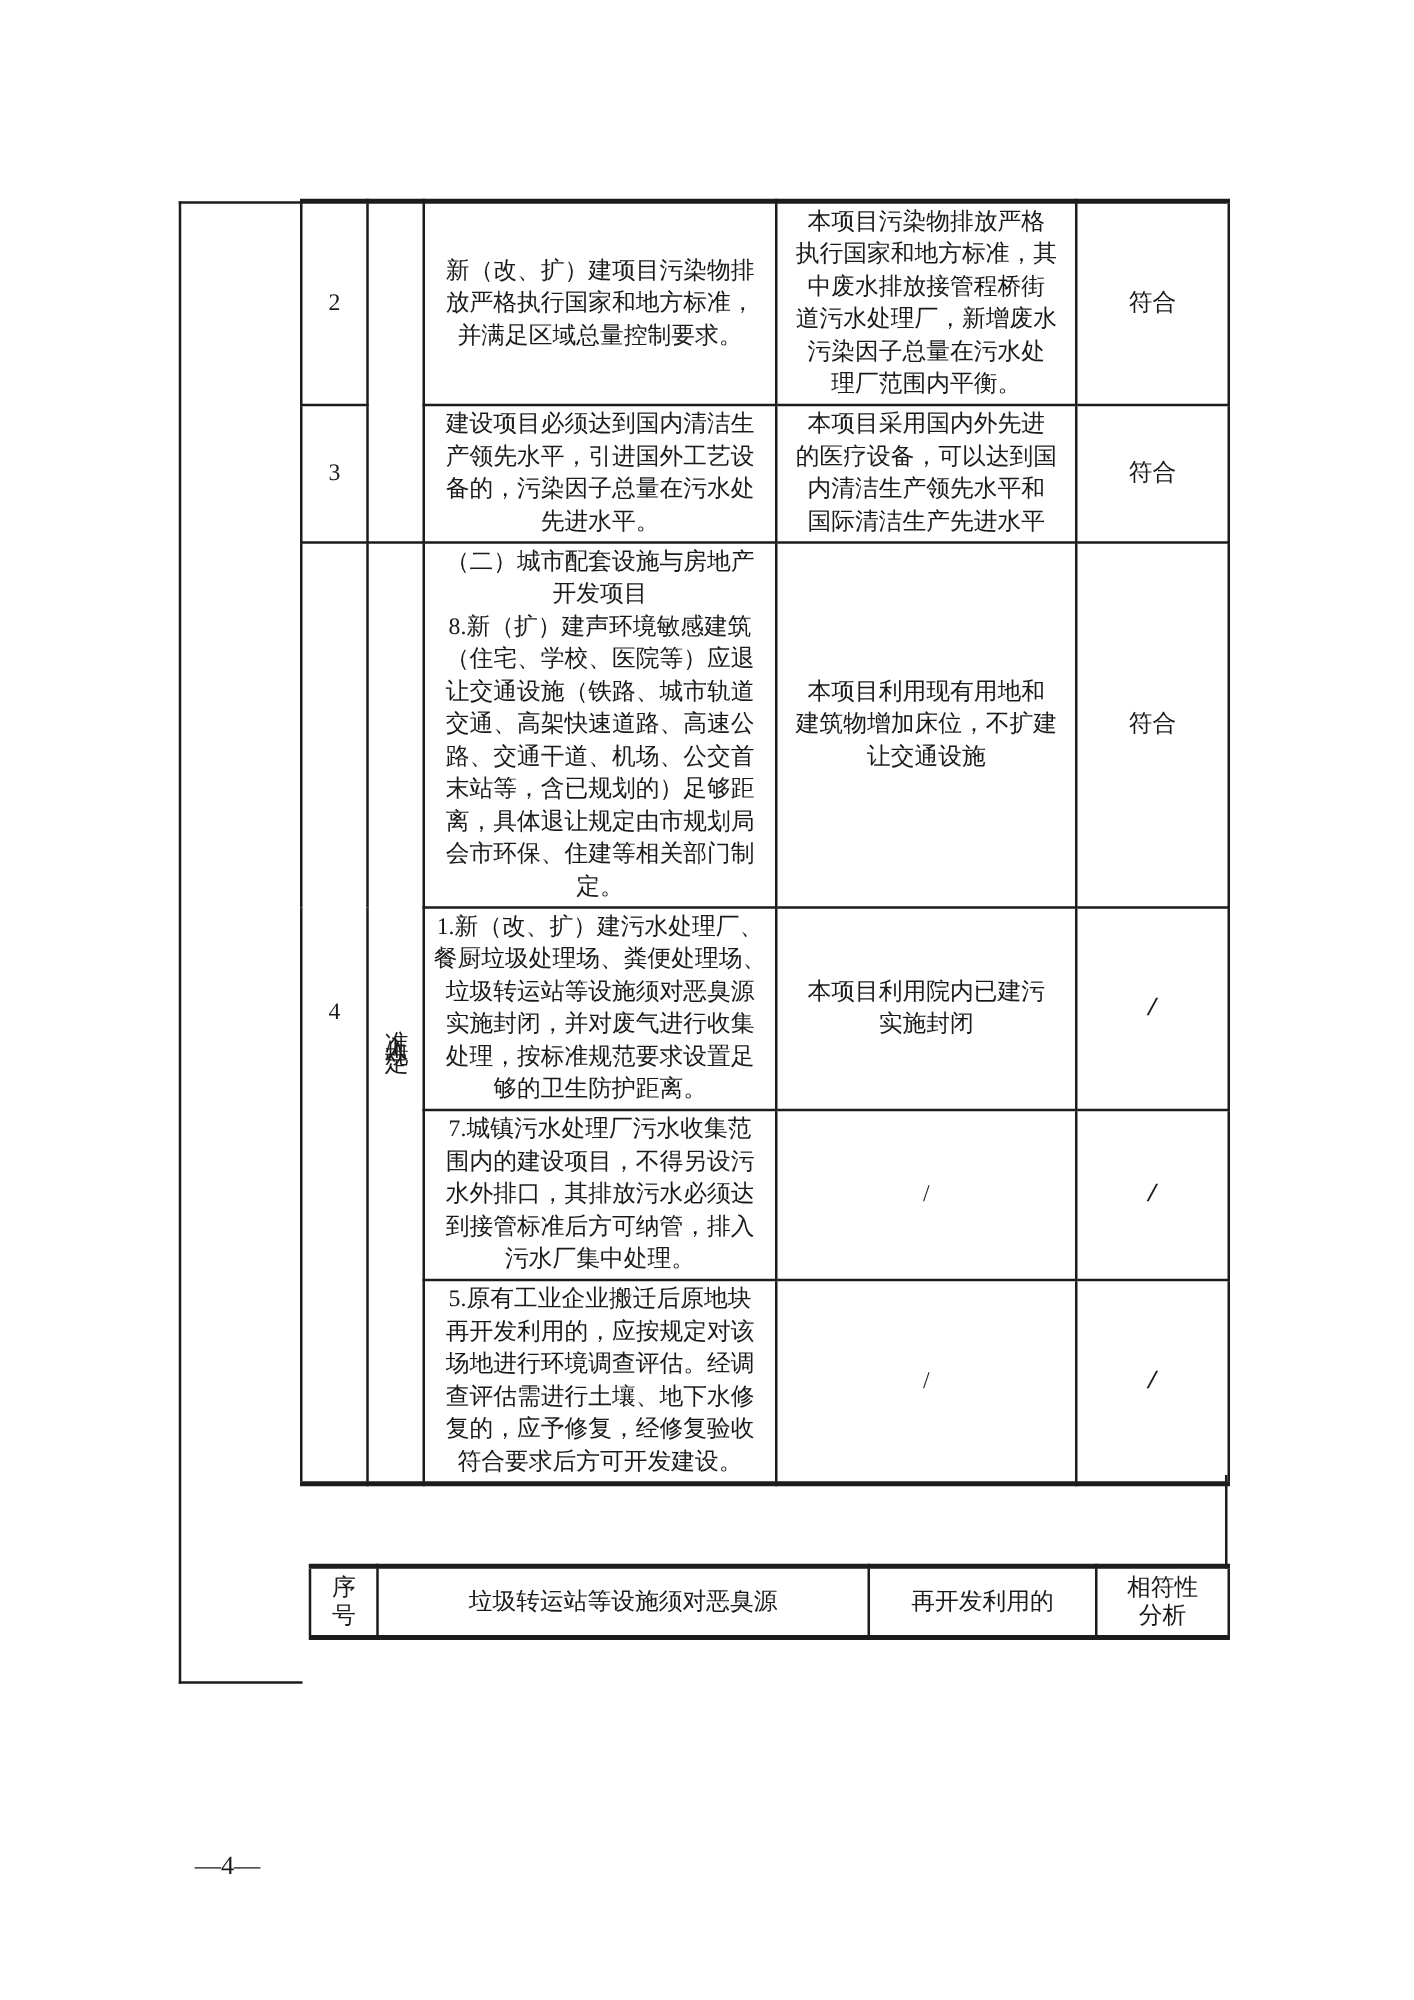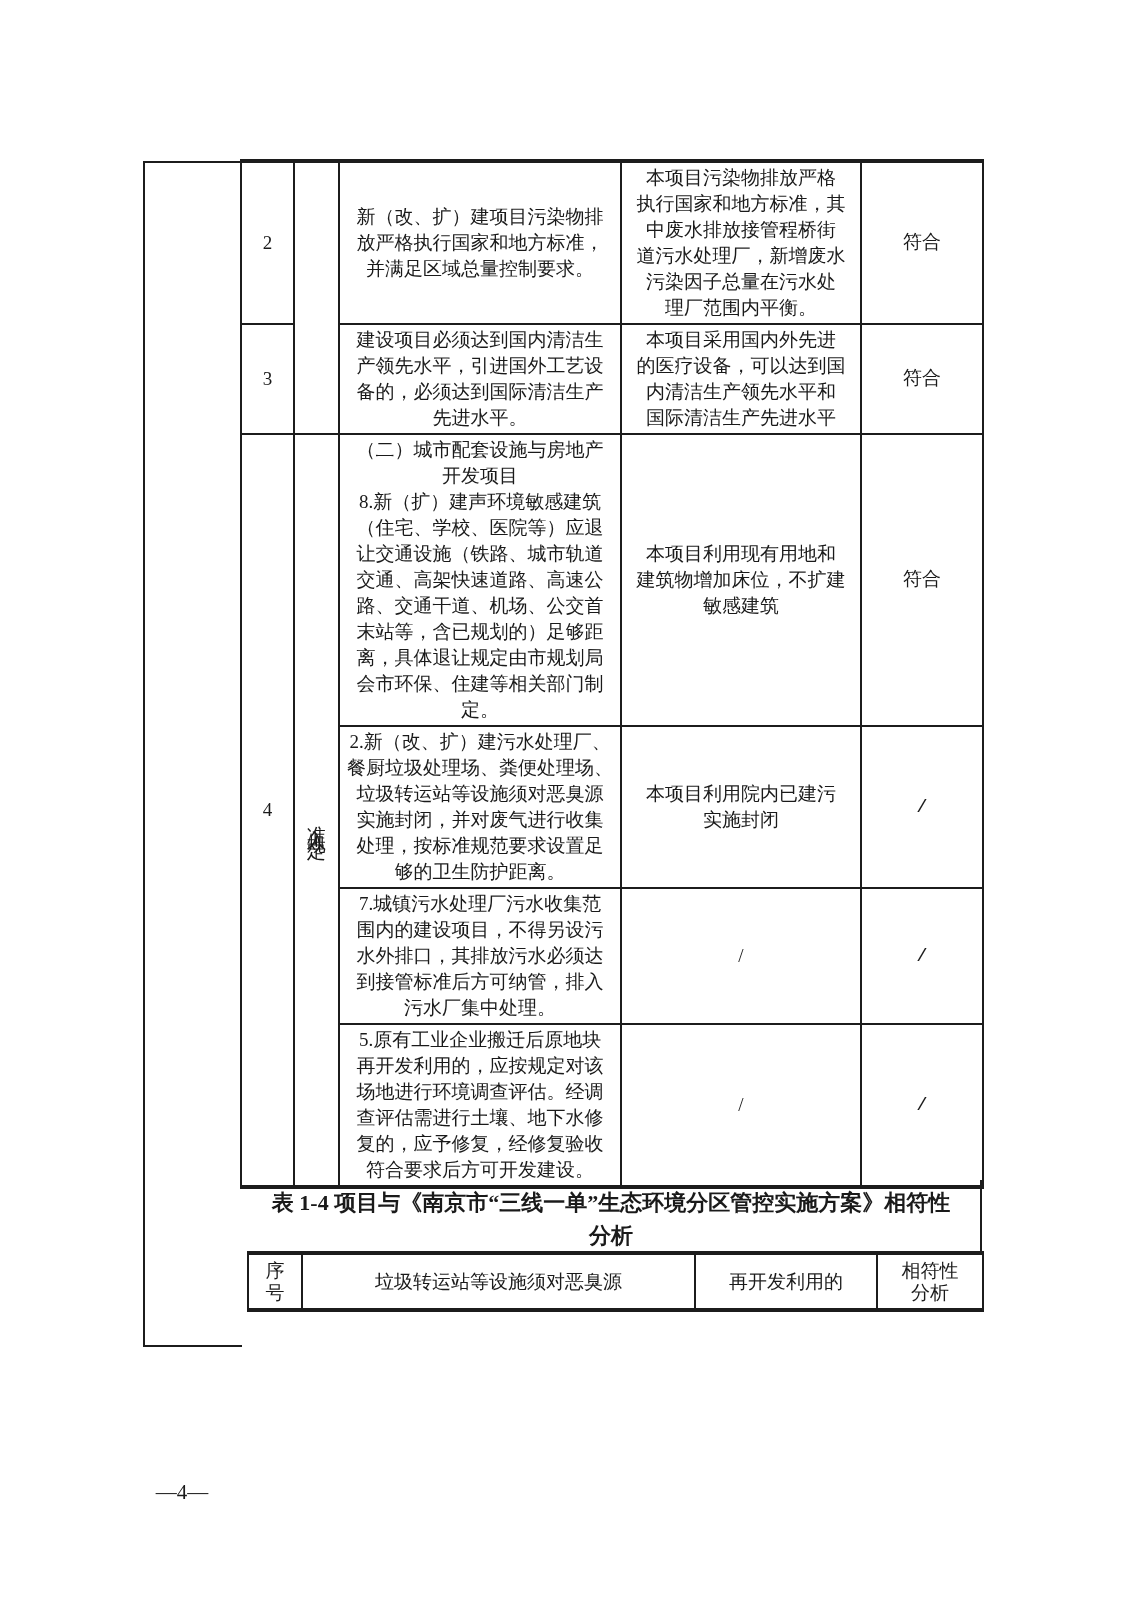--- a/index.html
+++ b/index.html
@@ -87,21 +87,21 @@
 中废水排放接管程桥街
 道污水处理厂，新增废水
 污染因子总量在污水处
 理厂范围内平衡。</td>
       <td class="comp">符合</td>
     </tr>
     <tr style="height:107px">
       <td class="num">3</td>
       <td class="req">建设项目必须达到国内清洁生
 产领先水平，引进国外工艺设
-备的，必须达到国际清洁生产
+备的，污染因子总量在污水处
 先进水平。</td>
       <td class="proj">本项目采用国内外先进
 的医疗设备，可以达到国
 内清洁生产领先水平和
 国际清洁生产先进水平</td>
       <td class="comp">符合</td>
     </tr>
     <tr style="height:285px">
       <td class="num" rowspan="4">4</td>
       <td class="cat" rowspan="4">
@@ -113,25 +113,25 @@
 （住宅、学校、医院等）应退
 让交通设施（铁路、城市轨道
 交通、高架快速道路、高速公
 路、交通干道、机场、公交首
 末站等，含已规划的）足够距
 离，具体退让规定由市规划局
 会市环保、住建等相关部门制
 定。</td>
       <td class="proj">本项目利用现有用地和
 建筑物增加床位，不扩建
-敏感建筑</td>
+让交通设施</td>
       <td class="comp">符合</td>
     </tr>
     <tr style="height:155px">
-      <td class="req">2.新（改、扩）建污水处理厂、
+      <td class="req">1.新（改、扩）建污水处理厂、
 餐厨垃圾处理场、粪便处理场、
 垃圾转运站等设施须对恶臭源
 实施封闭，并对废气进行收集
 处理，按标准规范要求设置足
 够的卫生防护距离。</td>
       <td class="proj">本项目利用院内已建污
 实施封闭</td>
       <td class="comp">/</td>
     </tr>
     <tr style="height:120px">
@@ -149,22 +149,20 @@
 场地进行环境调查评估。经调
 查评估需进行土壤、地下水修
 复的，应予修复，经修复验收
 符合要求后方可开发建设。</td>
       <td class="proj">/</td>
       <td class="comp">/</td>
     </tr>
   </tbody>
     </table>
 
-  <div class="tbl-title">表 1-4 项目与《南京市“三线一单”生态环境分区管控实施方案》相符性
-分析</div>
 
   <table class="t2">
     <colgroup>
       <col style="width:54px">
         <col style="width:393px">
         <col style="width:182px">
         <col style="width:106px">
     </colgroup>
     <tbody>
         <tr>

